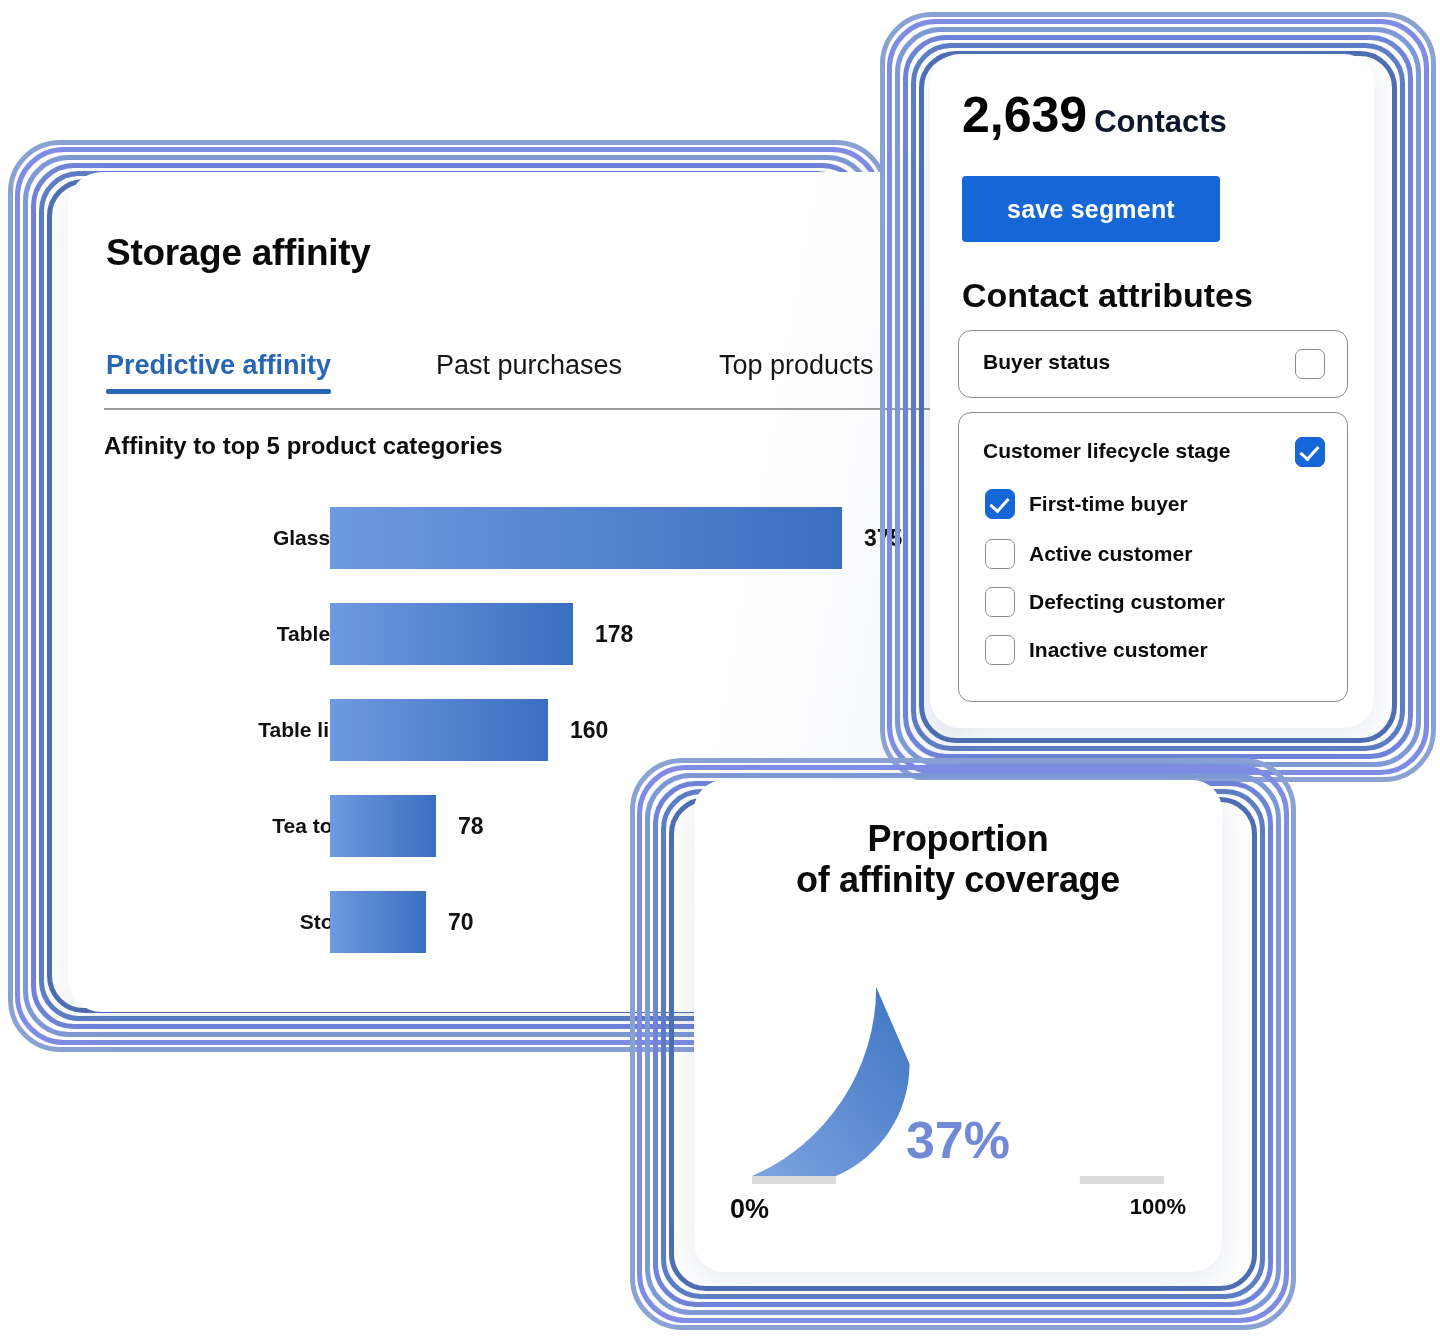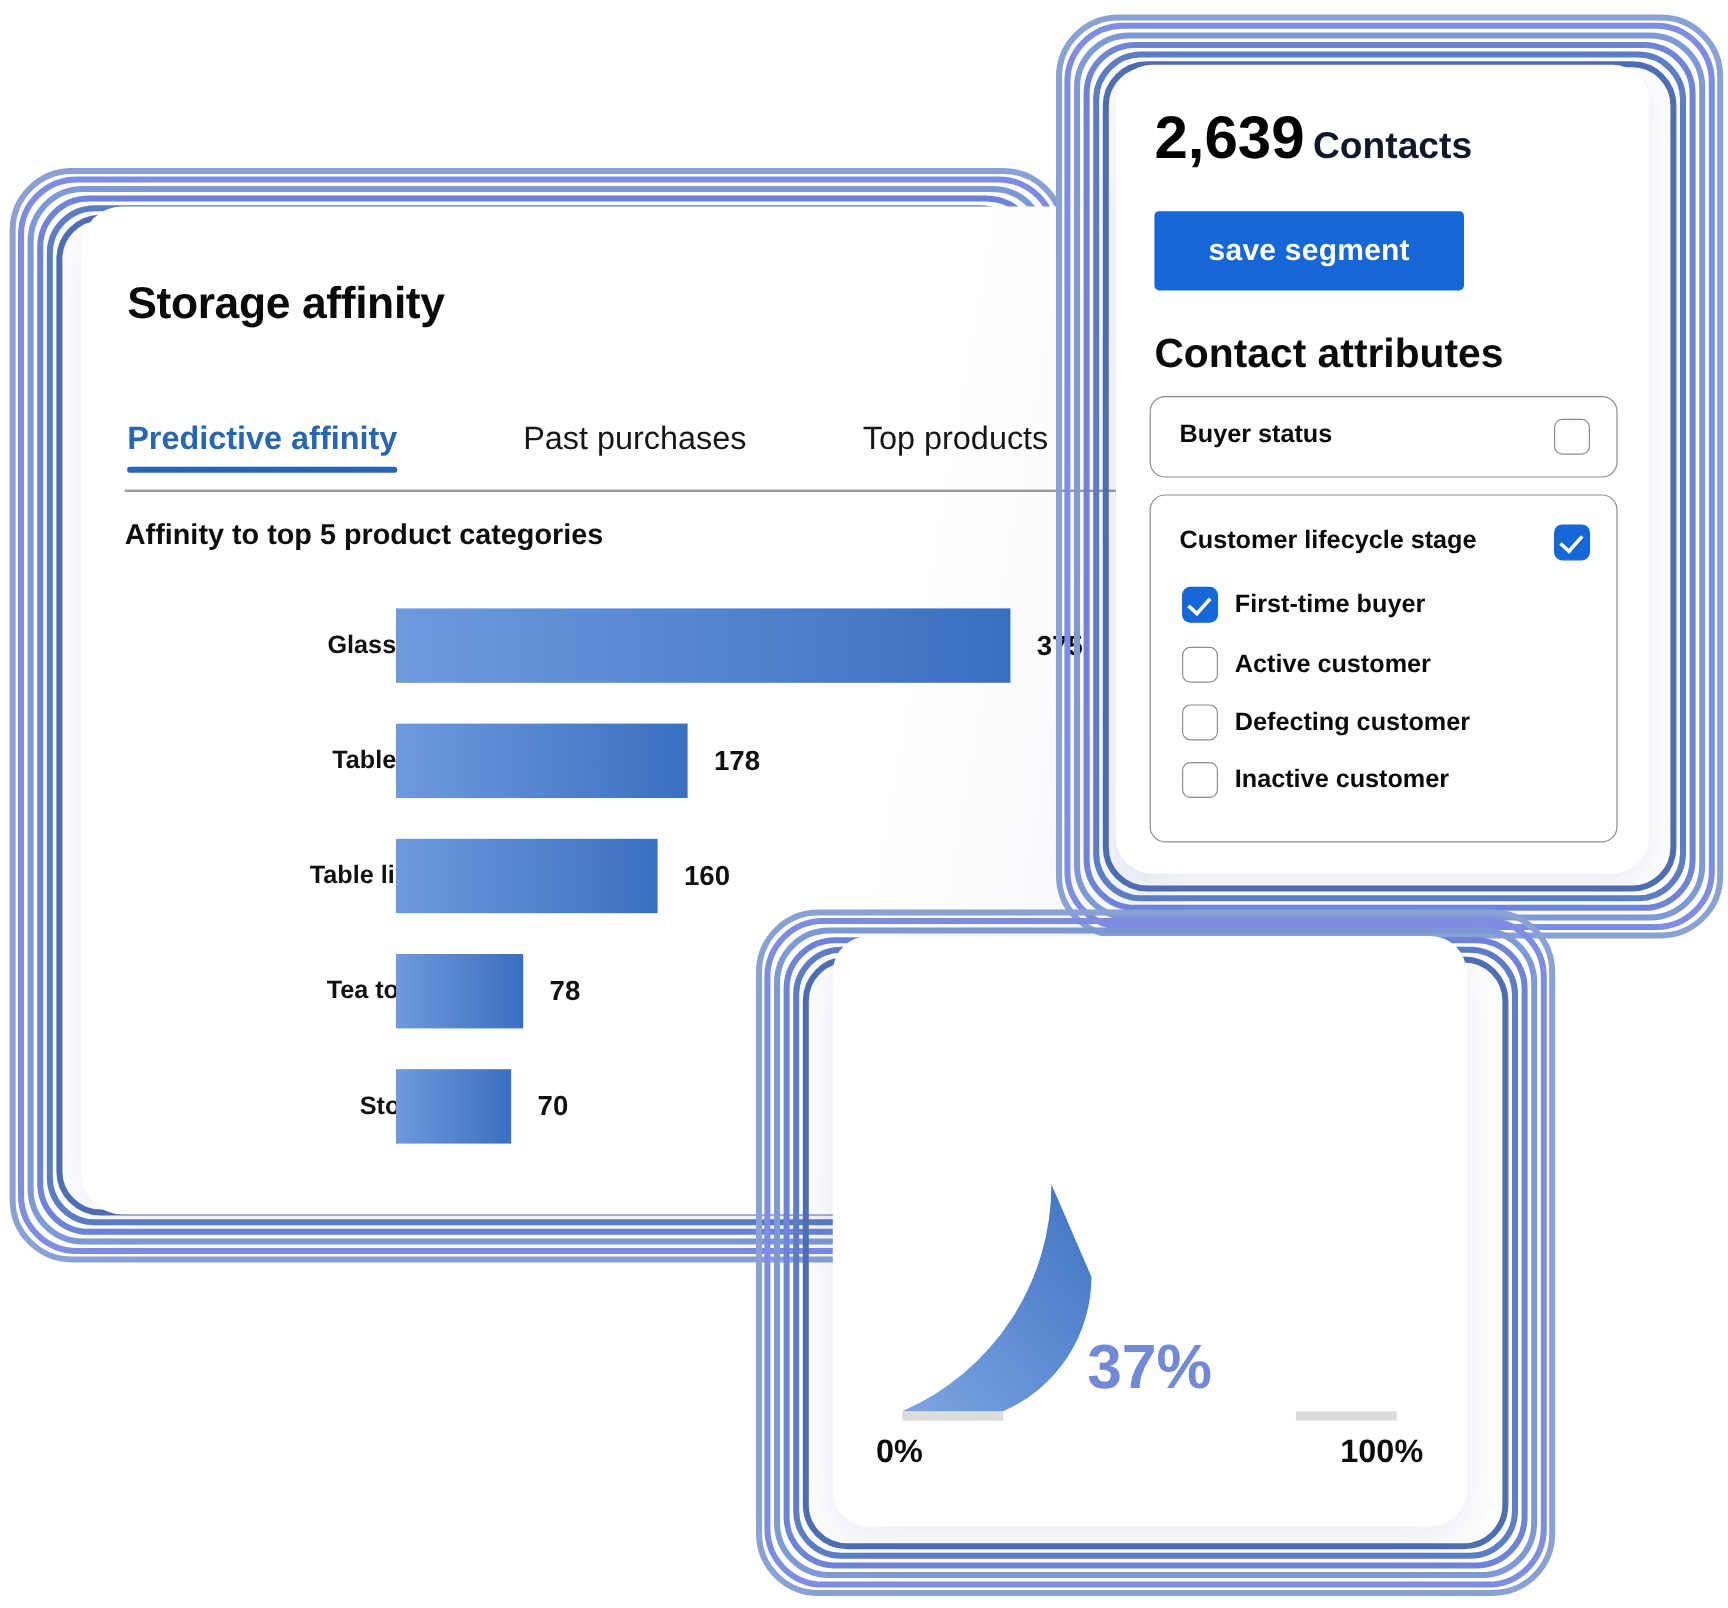--- a/index.html
+++ b/index.html
@@ -124,21 +124,21 @@
     position:absolute;left:0;top:38px;width:100%;
     text-align:center;font-size:36px;font-weight:bold;color:#0a0a0a;
     line-height:1.14;letter-spacing:-.3px;
   }
   #gauge-svg-wrap{position:absolute;left:36px;top:168px;width:456px;height:236px;}
   #gauge-pct{
     position:absolute;left:0;top:330px;width:100%;
     text-align:center;font-size:52px;font-weight:bold;color:#7289d8;
   }
   #gauge-min{position:absolute;left:36px;top:414px;font-size:27px;font-weight:bold;color:#0b0b0b;}
-  #gauge-max{position:absolute;right:36px;top:414px;font-size:27px;font-weight:bold;color:#0b0b0b;}
+  #gauge-max{position:absolute;right:36px;top:414px;font-size:22px;font-weight:bold;color:#0b0b0b;}
 </style>
 </head>
 <body>
 
 <div class="stage">
 
   <div class="ringwrap" id="affinity-rings">
     <div class="ring" style="left:0px;top:0px;right:0px;bottom:0px;border-color:#8aa1d4;border-radius:52px;"></div>
     <div class="ring" style="left:7px;top:7px;right:7px;bottom:7px;border-color:#7f8ce4;border-radius:49px;"></div>
     <div class="ring" style="left:15px;top:15px;right:15px;bottom:15px;border-color:#7e9ad6;border-radius:46px;"></div>
@@ -245,20 +245,24 @@
   <div class="ringwrap" id="gauge-rings">
     <div class="ring" style="left:0px;top:0px;right:0px;bottom:0px;border-color:#8aa1d4;border-radius:52px;"></div>
     <div class="ring" style="left:7px;top:7px;right:7px;bottom:7px;border-color:#7f8ce4;border-radius:49px;"></div>
     <div class="ring" style="left:15px;top:15px;right:15px;bottom:15px;border-color:#7e9ad6;border-radius:46px;"></div>
     <div class="ring" style="left:23px;top:23px;right:23px;bottom:23px;border-color:#6f84d8;border-radius:43px;"></div>
     <div class="ring" style="left:31px;top:31px;right:31px;bottom:31px;border-color:#5d7ec4;border-radius:40px;"></div>
     <div class="ring" style="left:39px;top:39px;right:39px;bottom:39px;border-color:#4f6fb3;border-radius:37px;"></div>
   </div>
 
   <div class="card" id="gauge-card">
+    <div id="gauge-title">
+      <span>Proportion</span><br>
+      <span>of affinity coverage</span>
+    </div>
 
     <div id="gauge-svg-wrap">
       <svg width="456" height="236" viewBox="0 0 456 236">
         <defs>
           <linearGradient id="gaugeGrad" x1="0" y1="1" x2="1" y2="0">
             <stop offset="0%" stop-color="#7ea4e2"></stop>
             <stop offset="100%" stop-color="#3f74c2"></stop>
           </linearGradient>
         </defs>
         <path id="gauge-track-path" fill="#dcdcdc" d="M22,227.99999999999997 A206,206 0 0 0 434,228 L350,228 A122,122 0 0 1 106,227.99999999999997 Z"></path>

